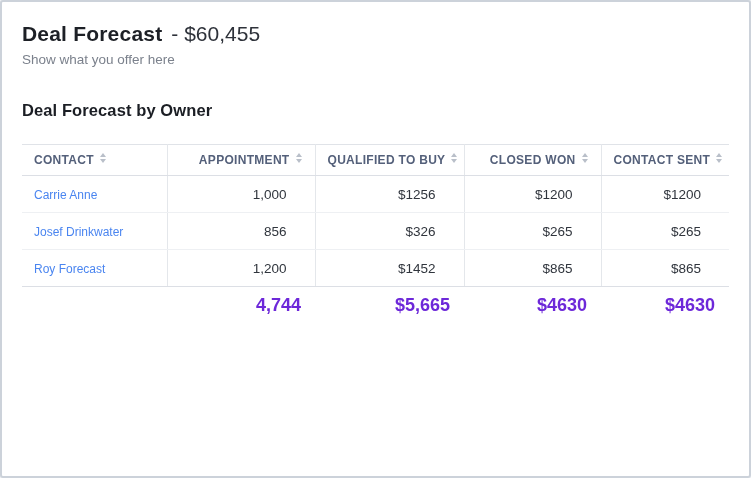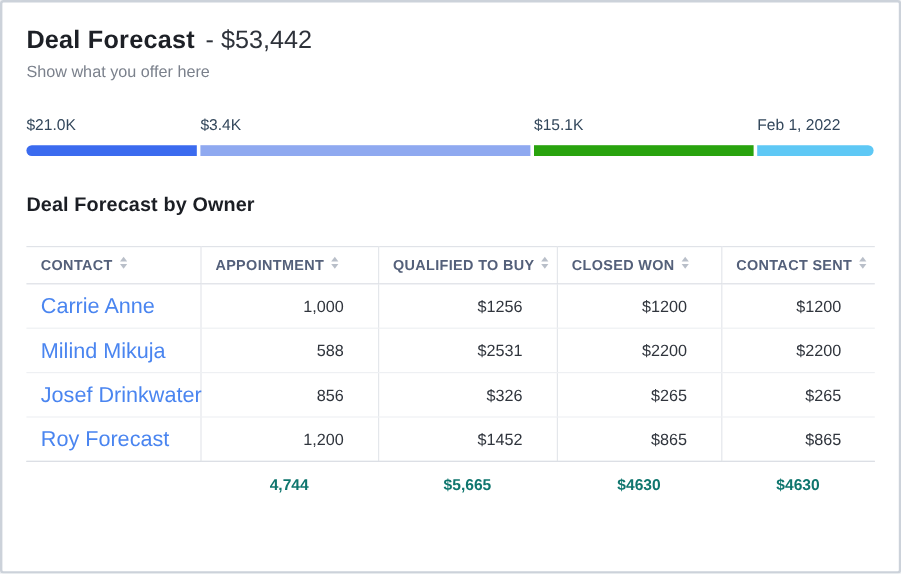--- a/index.html
+++ b/index.html
@@ -25,64 +25,50 @@
   .progress-bar .seg { height:9px; }
   .progress-bar .seg + .seg { margin-left:3px; }
   .progress-bar .seg:first-child { border-radius:5px 0 0 5px; }
   .progress-bar .seg:last-child { border-radius:0 5px 5px 0; }
   
   .section-title { font-size:16.5px; line-height:20px; color:#1b1e24; font-weight:800; margin-top:31px; letter-spacing:.1px; }
   
   table { width:707px; border-collapse:collapse; table-layout:fixed; margin-top:24px; }
   thead th {
     height:31px; font-size:12px; font-weight:bold; color:#54607a;
-    letter-spacing:.3px; text-align:left; padding:0 12px;
+    letter-spacing:.3px; text-align:right; padding:0 12px;
     border-top:1px solid #e0e3e8; border-bottom:1px solid #dcdfe5;
     white-space:nowrap; cursor:pointer;
   }
   thead th.col-contact { text-align:left; }
   thead th:not(:last-child), tbody td:not(:last-child) { border-right:1px solid #e4e7eb; }
   tbody td {
     height:37px; font-size:13.5px; color:#30353d; text-align:right;
     padding:0 28px; border-bottom:1px solid #eef0f3; white-space:nowrap;
   }
   tbody tr:last-child td { border-bottom:1px solid #dcdfe5; }
   tbody td.col-contact { text-align:left; padding:0 12px; }
-  tbody td.col-contact a { color:#4a85f0; text-decoration:none; font-size:18px; }
+  tbody td.col-contact a { color:#4a85f0; text-decoration:none; font-size:12px; }
   tfoot td {
-    height:38px; font-size:13px; font-weight:bold; color:#0f766e;
-    text-align:center; padding:0 14px; white-space:nowrap;
+    height:38px; font-size:18px; font-weight:bold; color:#6d28d9;
+    text-align:right; padding:0 14px; white-space:nowrap;
   }
   .sort-icon { display:inline-block; width:7px; margin-left:6px; vertical-align:1px; }
   .sort-icon i { display:block; width:0; height:0; border-left:3.5px solid transparent; border-right:3.5px solid transparent; }
   .sort-icon i.up { border-bottom:4px solid #b9bfc9; margin-bottom:2px; }
   .sort-icon i.down { border-top:4px solid #b9bfc9; }
 </style>
 </head>
 <body>
 
 <div class="card">
 
-  <h1 class="page-title"><span>Deal Forecast</span><span class="suffix">- $53,442</span></h1>
+  <h1 class="page-title"><span>Deal Forecast</span><span class="suffix">- $60,455</span></h1>
   <div class="subtitle">Show what you offer here</div>
 
-  <div class="progress">
-    <div class="progress-labels">
-      <span style="left: 0px;">$21.0K</span>
-      <span style="left: 145px;">$3.4K</span>
-      <span style="left: 423px;">$15.1K</span>
-      <span style="left: 609px;">Feb 1, 2022</span>
-    </div>
-    <div class="progress-bar">
-      <div class="seg" style="width: 142px; background: rgb(59, 107, 239);"></div>
-      <div class="seg" style="width: 275px; background: rgb(143, 169, 240);"></div>
-      <div class="seg" style="width: 183px; background: rgb(41, 163, 14);"></div>
-      <div class="seg" style="width: 97px; background: rgb(94, 200, 245);"></div>
-    </div>
-  </div>
 
   <h2 class="section-title">Deal Forecast by Owner</h2>
 
   <table>
     <colgroup>
       <col style="width:145px">
         <col style="width:148px">
         <col style="width:149px">
         <col style="width:137px">
         <col style="width:128px">
@@ -96,27 +82,20 @@
         <th><span>CONTACT SENT</span><span class="sort-icon"><i class="up"></i><i class="down"></i></span></th>
       </tr>
     </thead>
     <tbody>
       <tr>
         <td class="col-contact"><a href="#">Carrie Anne</a></td>
         <td>1,000</td>
         <td>$1256</td>
         <td>$1200</td>
         <td>$1200</td>
-      </tr>
-      <tr>
-        <td class="col-contact"><a href="#">Milind Mikuja</a></td>
-        <td>588</td>
-        <td>$2531</td>
-        <td>$2200</td>
-        <td>$2200</td>
       </tr>
       <tr>
         <td class="col-contact"><a href="#">Josef Drinkwater</a></td>
         <td>856</td>
         <td>$326</td>
         <td>$265</td>
         <td>$265</td>
       </tr>
       <tr>
         <td class="col-contact"><a href="#">Roy Forecast</a></td>

